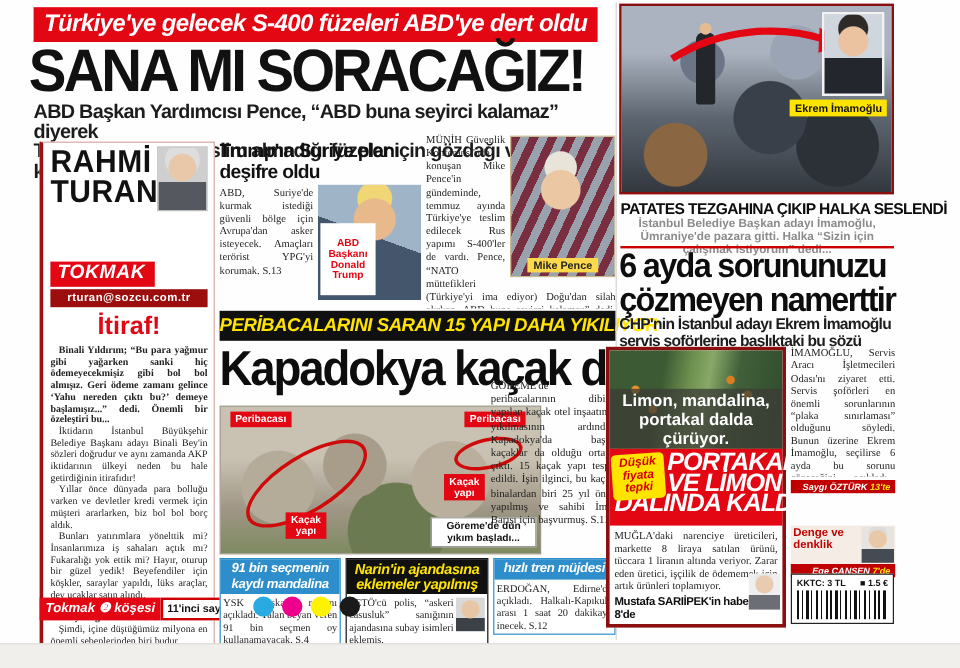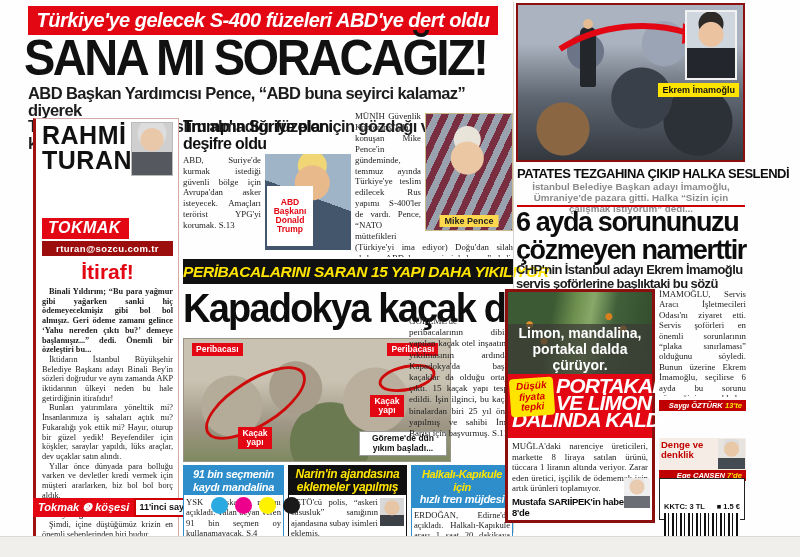--- a/index.html
+++ b/index.html
@@ -134,21 +134,21 @@
   .teaser { position:absolute; left:659px; width:87px; background:#f6ece6; }
   .teaser-inner { position:relative; height:32px; }
   .teaser-title { color:#c00000; font-weight:bold; font-size:9.5px; line-height:10px; padding:2px 0 0 2px; width:58px; }
   .teaser-portrait { position:absolute; right:1px; top:1px; width:27px; height:30px;
     background: radial-gradient(circle at 50% 34%, #e9c8a8 0 7px, transparent 8px),
                 radial-gradient(circle at 50% 18%, #dcdcdc 0 7px, transparent 8px),
                 linear-gradient(180deg,#e7e3de 0 62%, #444b53 62%); }
   .teaser-strip { background:#c00000; color:#fff; font-weight:bold; font-style:italic; font-size:7.6px; text-align:right; padding:1px 4px; }
   .teaser-strip .nm { color:#ffe400; }
   .barcode-box { left:659px; top:478px; width:86px; height:42px; border:1px solid #222; background:#fff; padding:2px 4px; }
-  .bc-row { display:flex; justify-content:space-between; font-weight:bold; font-size:7.5px; color:#111;margin-top:21px; }
+  .bc-row { display:flex; justify-content:space-between; font-weight:bold; font-size:7.5px; color:#111; }
   .bars { margin-top:2px; height:24px; background:repeating-linear-gradient(90deg,#111 0 2px,#fff 2px 4px,#111 4px 5px,#fff 5px 8px); }
   .arrow-svg { position:absolute; left:38px; top:12px; }
 </style>
 </head>
 <body>
 
 <div class="page">
 
   <div class="abs red-banner">Türkiye'ye gelecek S-400 füzeleri ABD'ye dert oldu</div>
   <div class="abs main-head">SANA MI SORACAĞIZ!</div>
@@ -164,24 +164,24 @@
         <div>TURAN</div>
       </div>
       <div class="tk-portrait"></div>
     </div>
     <div class="tk-box">TOKMAK</div>
     <div class="tk-email">rturan@sozcu.com.tr</div>
     <div class="tk-title">İtiraf!</div>
     <div class="tk-body">
       <p class="b">Binali Yıldırım; “Bu para yağmur gibi yağarken sanki hiç ödemeyecekmişiz gibi bol bol almışız. Geri ödeme zamanı gelince ‘Yahu nereden çıktı bu?’ demeye başlamışız...” dedi. Önemli bir özeleştiri bu...</p>
       <p>İktidarın İstanbul Büyükşehir Belediye Başkanı adayı Binali Bey'in sözleri doğrudur ve aynı zamanda AKP iktidarının ülkeyi neden bu hale getirdiğinin itirafıdır!</p>
+      <p>Yıllar önce dünyada para bolluğu varken ve devletler kredi vermek için müşteri ararlarken, biz bol bol borç aldık.</p>
       <p>Bunları yatırımlara yönelttik mi? İnsanlarımıza iş sahaları açtık mı? Fukaralığı yok ettik mi? Hayır, oturup bir güzel yedik! Beyefendiler için köşkler, saraylar yapıldı, lüks araçlar, dev uçaklar satın alındı.</p>
-      <p>Yıllar önce dünyada para bolluğu varken ve devletler kredi vermek için müşteri ararlarken, biz bol bol borç aldık.</p>
       <p class="b">Dışarıdan aldığımız dövizleri mirasyedi gibi savurduk.</p>
-      <p>Şimdi, içine düştüğümüz krizin en önemli sebeplerinden biri budur.</p>
+      <p>Şimdi, içine düştüğümüz milyona en önemli sebeplerinden biri budur.</p>
       <p>İşsizlik patladı, iflaslar arttı, firmalar battı, inşaat sektörü dibe vurdu, üretim durdu. İşsiz sayısı 4 milyona ulaştı.</p>
 
     </div>
   </div>
   <div class="tk-footer">
     <div class="tk-band">Tokmak ❷ köşesi</div>
     <div class="tk-page">11'inci sayfada</div>
   </div>
 
   <div class="abs trump">
@@ -225,21 +225,20 @@
       <div>eklemeler yapılmış</div>
     </div>
     <div class="nb-body">
       <span class="nb2-portrait"></span>
       <span>FETÖ'cü polis, “askeri casusluk” sanığının ajandasına subay isimleri eklemiş.</span>
     </div>
     <div class="nb-strip">Aytunç ERKİN'in Medya Yazıları 10'da</div>
   </div>
   <div class="news-box nb3">
     <div class="nb-head nb-blue">
-      <div class="l1">Halkalı-Kapıkule için</div>
       <div class="l2b">hızlı tren müjdesi</div>
     </div>
     <div class="nb-body">ERDOĞAN, Edirne'de açıkladı. Halkalı-Kapıkule arası 1 saat 20 dakikaya inecek. S.12</div>
   </div>
 
   <div class="abs cmyk">
     <span style="background:#29abe2"></span><span style="background:#ec008c"></span><span style="background:#fff200"></span><span style="background:#1a1a1a"></span>
   </div>
   <div class="abs reg-cross">+</div>
   <div class="vrule"></div>

